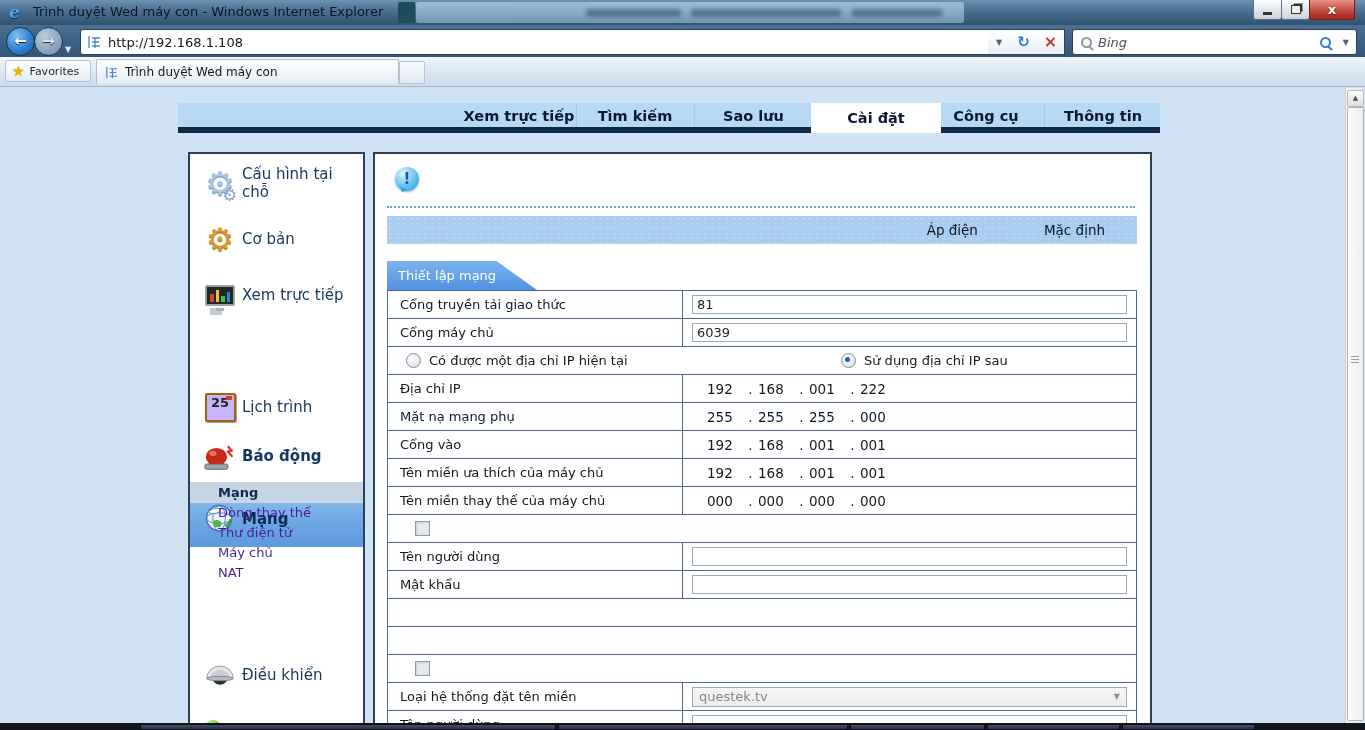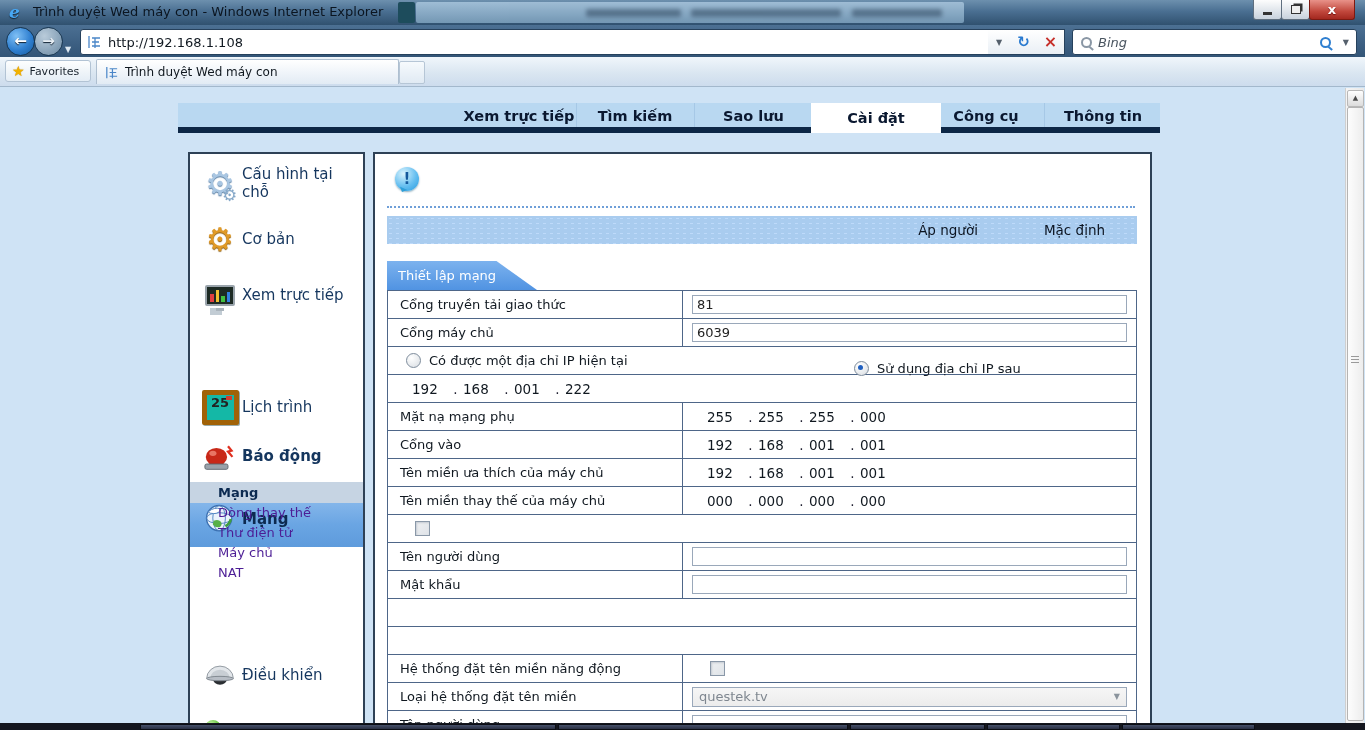--- a/index.html
+++ b/index.html
@@ -90,21 +90,21 @@
   .sub-item{height:20px;line-height:20px;padding-left:28px;font-size:13px;color:#4c1d95;}
   .sub-item.sel{height:21px;line-height:21px;background:#c6d4e3;font-weight:bold;color:#0c2a50;}
 
   
   .gear-big{font-size:33px;line-height:33px;color:#a9c6e2;text-shadow:0 1px 1px #5a7ea2;}
   .gear-small{position:absolute;font-size:17px;line-height:17px;color:#87a9c9;left:24px;top:20px;}
   .gear-orange{font-size:31px;line-height:33px;color:#e09a28;text-shadow:0 1px 1px #8a5c10;}
   .mon{width:30px;height:21px;border:2px solid #9aa4ac;border-radius:2px;background:#1d2a24;display:flex;align-items:flex-end;gap:2px;padding:2px 3px;box-sizing:border-box;position:relative;}
   .mon i{display:block;width:4px;}
   .mon::after{content:"";position:absolute;left:9px;bottom:-7px;width:8px;height:3px;background:#aab4bc;box-shadow:-4px 2px 0 2px #c2ccd4;}
-  .cal{width:27px;height:25px;border:5px solid #a16207;background:#14b8a6;border-radius:2px;position:relative;box-shadow:1px 1px 0 #9aa;}
+  .cal{width:27px;height:25px;border:2px solid #a16207;background:#c4b5fd;border-radius:2px;position:relative;box-shadow:1px 1px 0 #9aa;}
   .cal-top{height:7px;background:linear-gradient(90deg,#3f6fbe,#6e9ad8);border-bottom:1px solid #2c518e;}
   .cal-top::after{content:"";position:absolute;right:2px;top:1px;width:6px;height:4px;background:#d23c2e;}
   .cal-num{display:block;text-align:center;font:bold 13px/16px "DejaVu Sans",sans-serif;color:#222;}
   .iconsvg{display:block;}
   .users-ico{position:relative;width:34px;height:26px;}
   .ball{position:absolute;width:16px;height:16px;border-radius:50%;}
   .ball.g{left:2px;top:2px;background:radial-gradient(circle at 35% 30%,#c8f0a8,#58c030 60%,#2f8a18);}
 
   
   .panel{position:absolute;left:373px;top:65px;width:779px;height:600px;background:#fff;border:2px solid #2e4156;box-sizing:border-box;}
@@ -323,21 +323,21 @@
         </span>
         <span class="side-label">Người sử dụng</span>
       </div>
     </div>
 
     <div class="panel">
       <div class="warn-ico">!</div>
       <div class="dotted-rule"></div>
 
       <div class="action-bar">
-        <span class="action-link">Áp người</span>
+        <span class="action-link">Áp điện</span>
         <span class="action-link">Mặc định</span>
       </div>
 
       <div class="section-tab">Thiết lập mạng</div>
 
       <div class="ftable">
 
         <div class="frow">
           <div class="fcell-l">Cổng truyền tải giao thức</div>
           <div class="fcell-r">
@@ -350,27 +350,28 @@
           <div class="fcell-r">
               <input class="txt-input" value="6039" style="">
             </div>
         </div>
 
         <div class="frow nodiv">
           <div class="radio-opt" style="left:18px;">
             <span class="radio"></span>
             <span>Có được một địa chỉ IP hiện tại</span>
           </div>
-          <div class="radio-opt" style="left:466px;margin-top:8px;">
+          <div class="radio-opt" style="left:453px;">
             <span class="radio on"></span>
             <span>Sử dụng địa chỉ IP sau</span>
           </div>
         </div>
 
         <div class="frow">
+          <div class="fcell-l">Địa chỉ IP</div>
           <div class="fcell-r">
               <span class="ip-group">
             <span class="octet">192</span>
                 <span class="ipdot">.</span>
             <span class="octet">168</span>
                 <span class="ipdot">.</span>
             <span class="octet">001</span>
                 <span class="ipdot">.</span>
             <span class="octet">222</span>
           </span>
@@ -454,21 +455,20 @@
           <div class="fcell-l">Mật khẩu</div>
           <div class="fcell-r">
               <input class="txt-input" value="" style="">
             </div>
         </div>
 
         <div class="spacer-row"></div>
         <div class="spacer-row"></div>
 
         <div class="frow">
-          <div class="fcell-l">Hệ thống đặt tên miền năng động</div>
           <div class="fcell-r">
               <span class="cbx"></span>
             </div>
         </div>
 
         <div class="frow">
           <div class="fcell-l">Loại hệ thống đặt tên miền</div>
           <div class="fcell-r">
             <div class="selectbox">
               <span>questek.tv</span>

